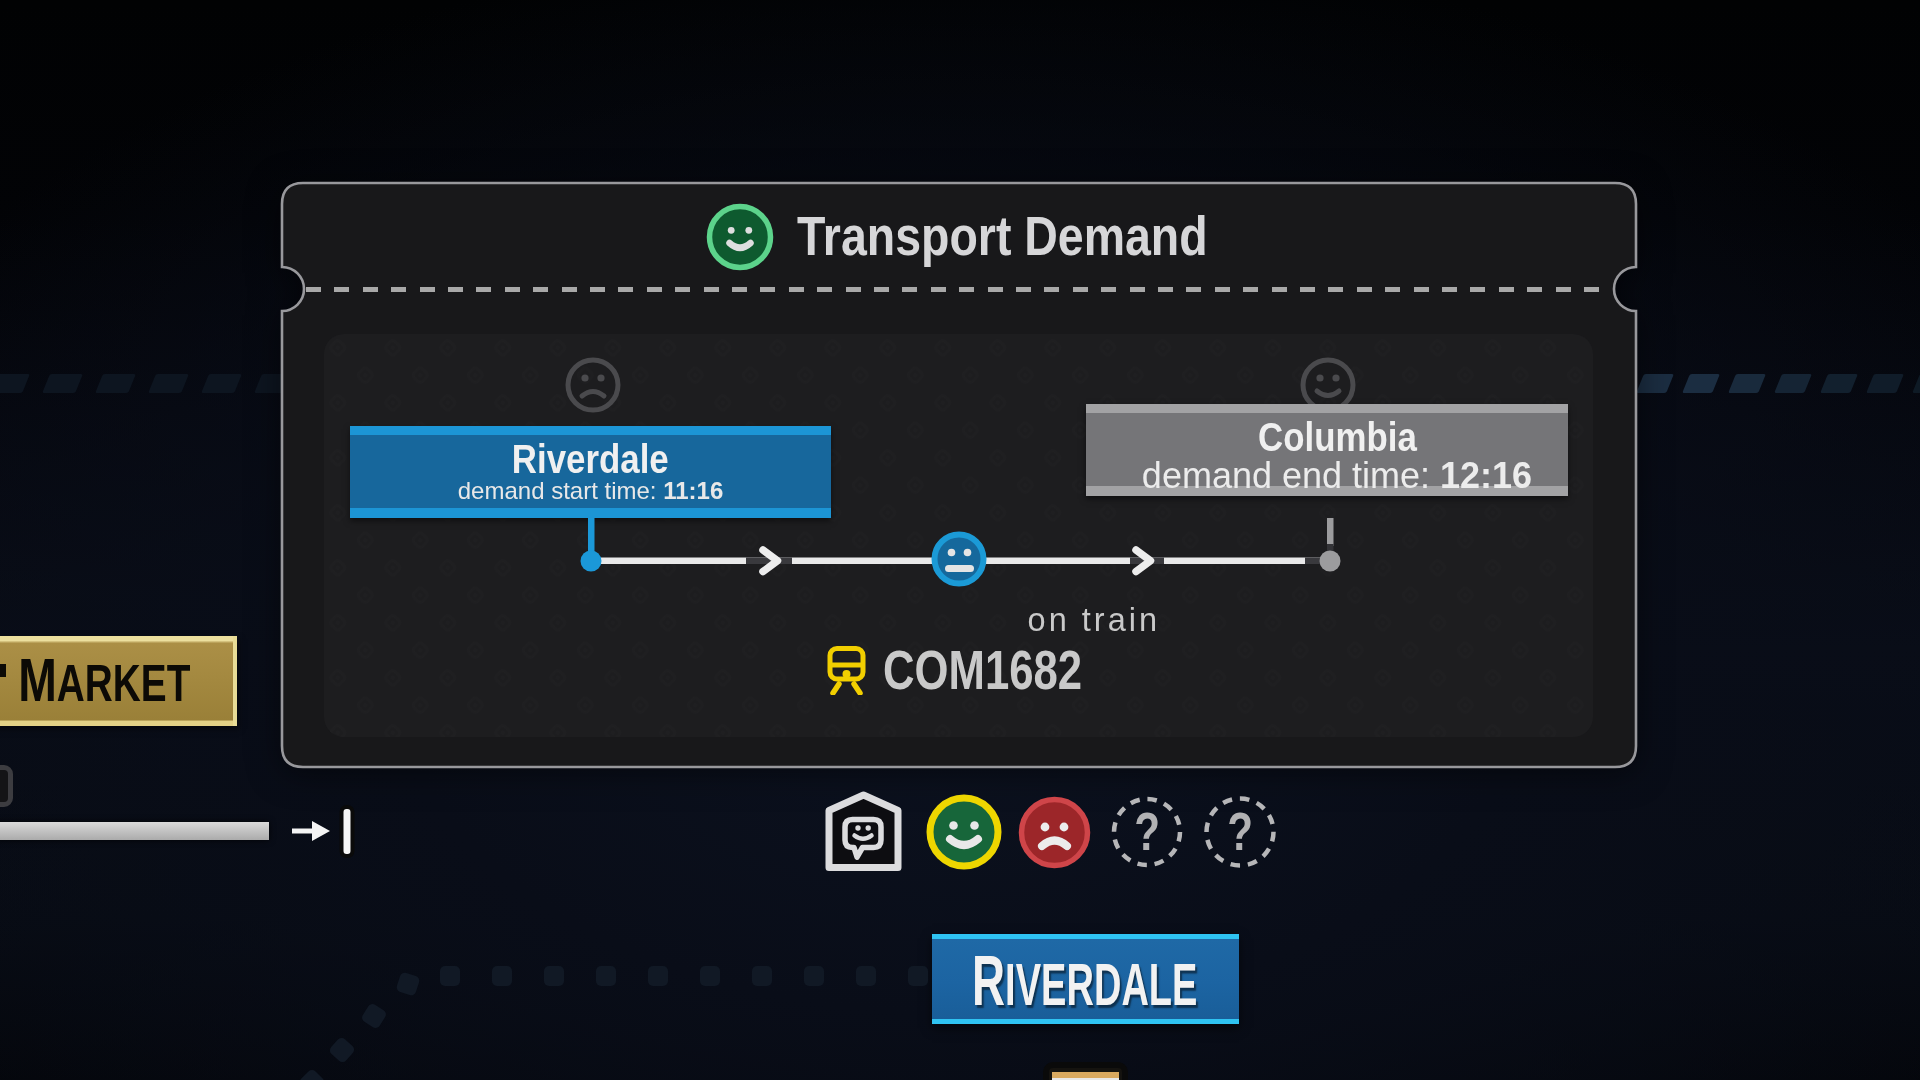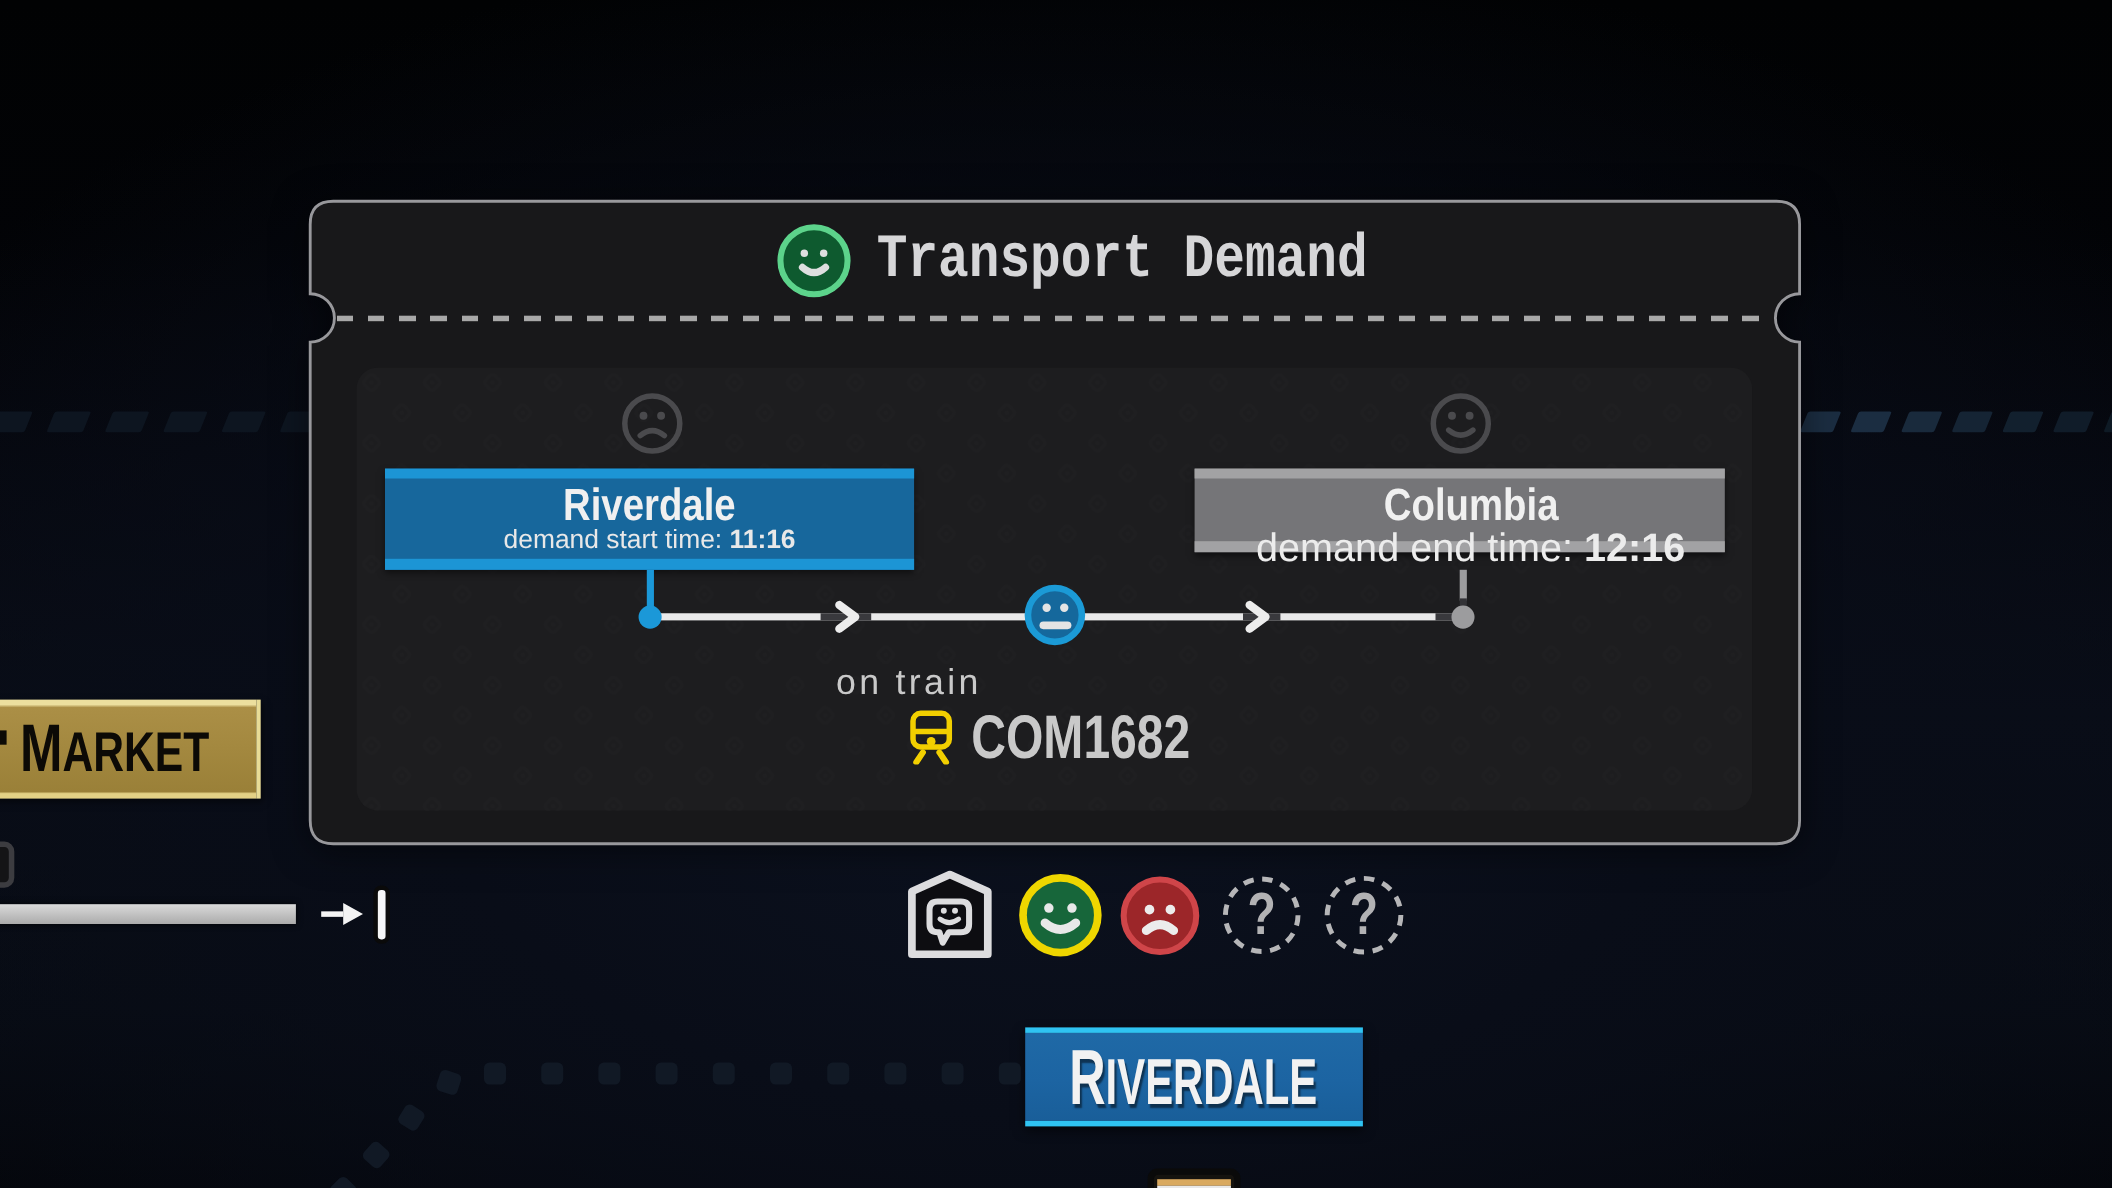--- a/index.html
+++ b/index.html
@@ -34,21 +34,21 @@
     </g>
   </svg>
 
   <svg class="abs" style="left:279px;top:181px;filter:drop-shadow(0 5px 16px rgba(0,0,0,0.5));" width="1362" height="592">
     <path d="M 24,2 H 1336 Q 1357,2 1357,23 V 86 A 22,22 0 0 0 1357,130 V 565 Q 1357,586 1336,586 H 24 Q 3,586 3,565 V 130 A 22,22 0 0 0 3,86 V 23 Q 3,2 24,2 Z" fill="rgba(25,25,27,0.97)" stroke="#98989c" stroke-width="2.6"></path>
   </svg>
 
   <div class="abs" style="left:306px;top:287px;width:1306px;height:4.5px;
     background:repeating-linear-gradient(90deg,#a8a8a8 0 15px,transparent 15px 28.4px);"></div>
 
-  <div class="abs" style="left:797px;top:208px;font-family:Liberation Mono, monospace;"> 
+  <div class="abs" style="left:797px;top:208px;"> 
     <span style="font-size:56px;line-height:1;font-weight:bold;color:#d6d6d8;white-space:nowrap;display:inline-block;transform-origin:left top;transform:scaleX(0.83);">Transport Demand</span>
   </div>
 
   <svg class="abs" style="left:705px;top:202px" width="70" height="70" viewBox="0 0 70 70">
     <circle cx="35" cy="35" r="30.5" fill="#0e5a2f" stroke="#5cd38b" stroke-width="5.5"></circle>
     <circle cx="26.2" cy="28.3" r="3.4" fill="#dededf"></circle>
     <circle cx="43.8" cy="28.3" r="3.4" fill="#dededf"></circle>
     <path d="M 24.5,41 Q 35,50.5 45.5,41" fill="none" stroke="#dededf" stroke-width="6.5" stroke-linecap="round"></path>
   </svg>
 
@@ -84,21 +84,21 @@
   <div class="abs" style="left:350px;top:426px;width:481px;height:92px;background:#17679c;
        border-top:9px solid #1c95d5;border-bottom:10px solid #1c95d5;box-sizing:border-box;box-shadow:0 3px 6px rgba(0,0,0,0.5);">
     <div style="text-align:center;margin-top:4px;">
       <span style="font-size:41px;line-height:40px;font-weight:bold;color:#f0f0f0;display:inline-block;transform:scaleX(0.85);">Riverdale</span>
     </div>
     <div style="text-align:center;margin-top:-2px;">
       <span style="font-size:24px;color:#e8e8e8;display:inline-block;">demand start time: <b>11:16</b></span>
     </div>
   </div>
 
-  <div class="abs" style="left:1086px;top:426px;width:482px;height:76px;background:#757578;
+  <div class="abs" style="left:1086px;top:404px;width:482px;height:92px;background:#757578;
        border-top:9px solid #a2a2a4;border-bottom:10px solid #a2a2a4;box-sizing:border-box;box-shadow:0 3px 6px rgba(0,0,0,0.5);padding-left:20px;">
     <div style="text-align:center;margin-top:4px;">
       <span style="font-size:41px;line-height:40px;font-weight:bold;color:#f0f0f0;display:inline-block;transform:scaleX(0.85);">Columbia</span>
     </div>
     <div style="text-align:center;margin-top:-2px;">
       <span style="font-size:36px;color:#ececec;display:inline-block;">demand end time: <b>12:16</b></span>
     </div>
   </div>
 
   <svg class="abs" style="left:560px;top:500px" width="820" height="130" viewBox="0 0 820 130">
@@ -118,21 +118,21 @@
 
     <circle cx="31" cy="61" r="10.5" fill="#1b98d8"></circle>
     <circle cx="770" cy="61" r="10.5" fill="#9c9c9e"></circle>
 
     <circle cx="399" cy="59" r="24.5" fill="#15689c" stroke="#1b9ad6" stroke-width="6"></circle>
     <circle cx="391.5" cy="52.5" r="3.8" fill="#e4e4e4"></circle>
     <circle cx="407.5" cy="52.5" r="3.8" fill="#e4e4e4"></circle>
     <rect x="385" y="65" width="29" height="7" rx="3.5" fill="#e4e4e4"></rect>
   </svg>
 
-  <div class="abs" style="left:760px;top:602px;width:400px;text-align:left;">
+  <div class="abs" style="left:760px;top:602px;width:400px;text-align:right;">
     <span style="font-size:32.5px;color:#c9c9c9;letter-spacing:3px;display:inline-block;">on train</span>
   </div>
   <div class="abs" style="left:883px;top:642px;text-align:center;">
     <span style="font-size:56px;line-height:1;font-weight:bold;color:#c9c9c9;display:inline-block;transform-origin:left top;transform:scaleX(0.78);">COM1682</span>
   </div>
 
   <svg class="abs" style="left:826px;top:643px" width="42" height="52" viewBox="0 0 42 52">
     <rect x="4" y="5.5" width="33" height="30.5" rx="7" fill="none" stroke="#f2cf00" stroke-width="5"></rect>
     <rect x="4" y="19.5" width="33" height="5" fill="#f2cf00"></rect>
     <circle cx="20.5" cy="31" r="4" fill="#f2cf00"></circle>

